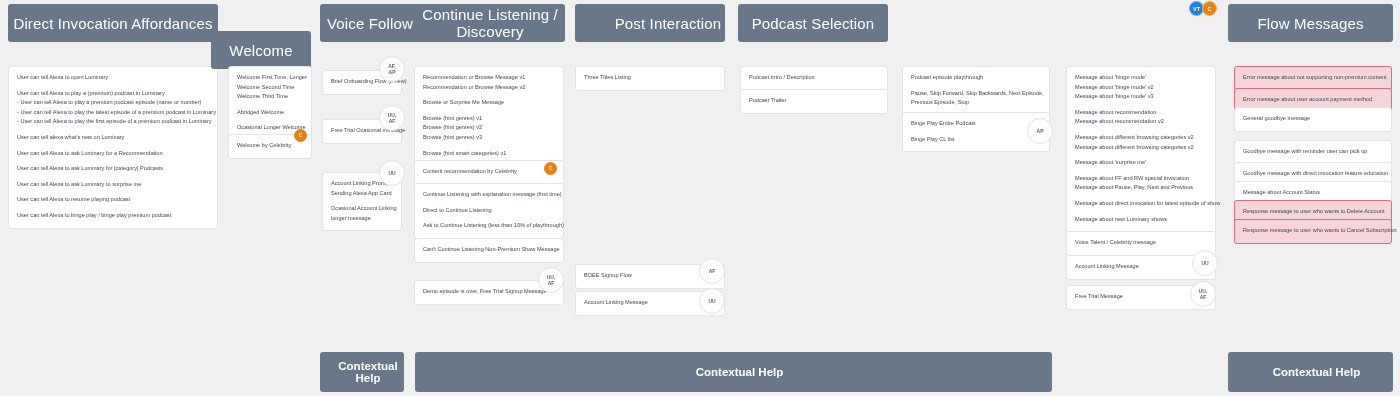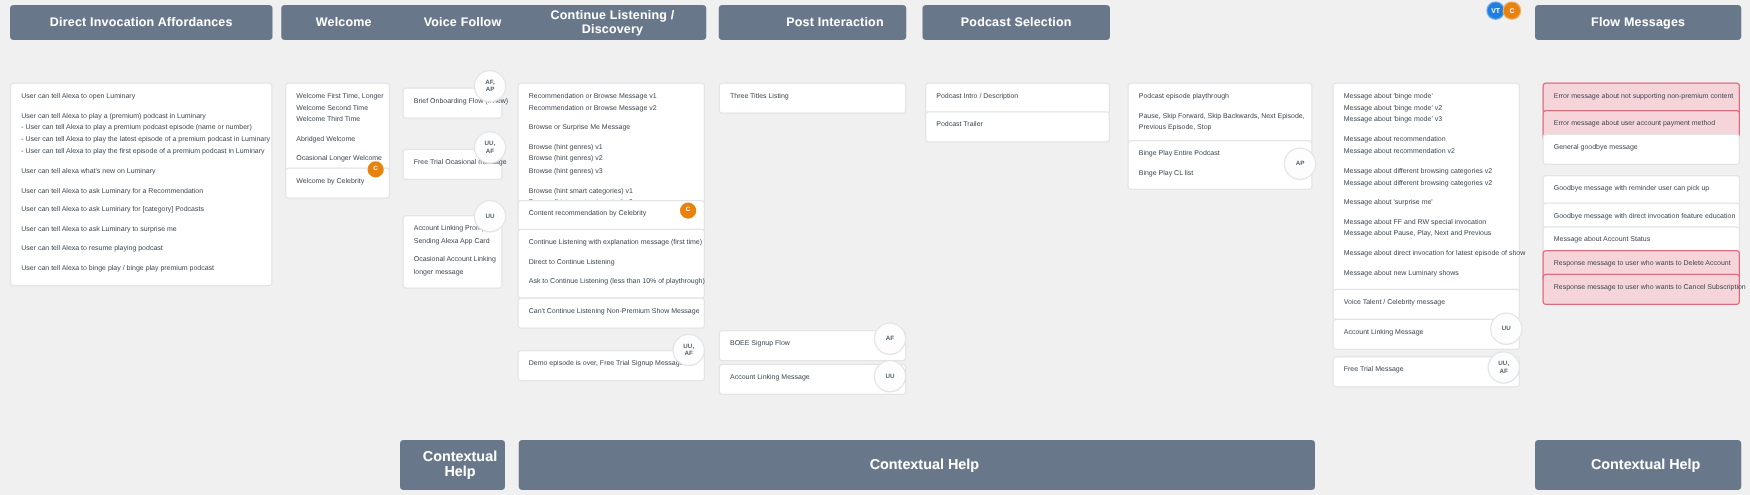--- a/index.html
+++ b/index.html
@@ -10,28 +10,28 @@
     overflow: hidden;
   }
   #board { position: relative; width: 1400px; height: 396px; }
 
   
   .col-header {
     position: absolute;
     background: #68788a;
     border-radius: 3px;
     color: #ffffff;
-    font-size: 10px;
-    font-weight: bold;
+    font-size: 15px;
+    font-weight: normal;
     letter-spacing: .15px;
     display: flex;
     align-items: center;
     justify-content: center;
     text-align: center;
-    height: 28px;
+    height: 38px;
     top: 4px;
   }
   .footer-bar {
     position: absolute;
     background: #68788a;
     border-radius: 3px;
     color: #ffffff;
     font-size: 11.5px;
     font-weight: bold;
     display: flex;
@@ -118,21 +118,21 @@
       <div class="ln">User can tell Alexa to ask Luminary for a Recommendation</div>
       <div class="sp"></div>
       <div class="ln">User can tell Alexa to ask Luminary for [category] Podcasts</div>
       <div class="sp"></div>
       <div class="ln">User can tell Alexa to ask Luminary to surprise me</div>
       <div class="sp"></div>
       <div class="ln">User can tell Alexa to resume playing podcast</div>
       <div class="sp"></div>
       <div class="ln">User can tell Alexa to binge play / binge play premium podcast</div>
     </div>
-    <div class="col-header" style="left: 225px; width: 100px;">Welcome</div>
+    <div class="col-header" style="left: 211px; width: 100px; margin-top: 27px;">Welcome</div>
     <div class="card" style="left: 228px; width: 84px; top: 66px;">
       <div class="ln">Welcome First Time, Longer</div>
       <div class="ln">Welcome Second Time</div>
       <div class="ln">Welcome Third Time</div>
       <div class="sp"></div>
       <div class="ln">Abridged Welcome</div>
       <div class="sp"></div>
       <div class="ln">Ocasional Longer Welcome</div>
     </div>
     <div class="card" style="left: 228px; width: 84px; top: 134px;">

